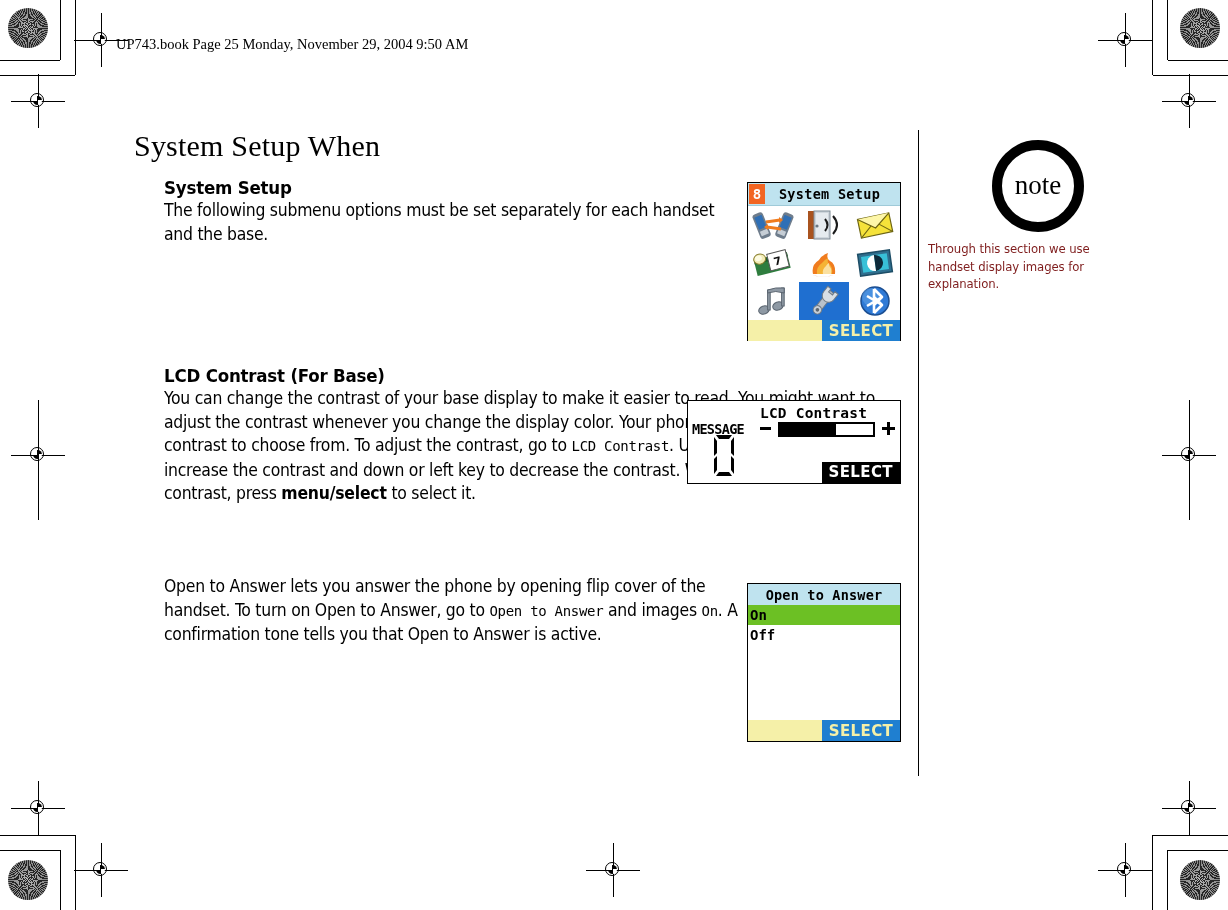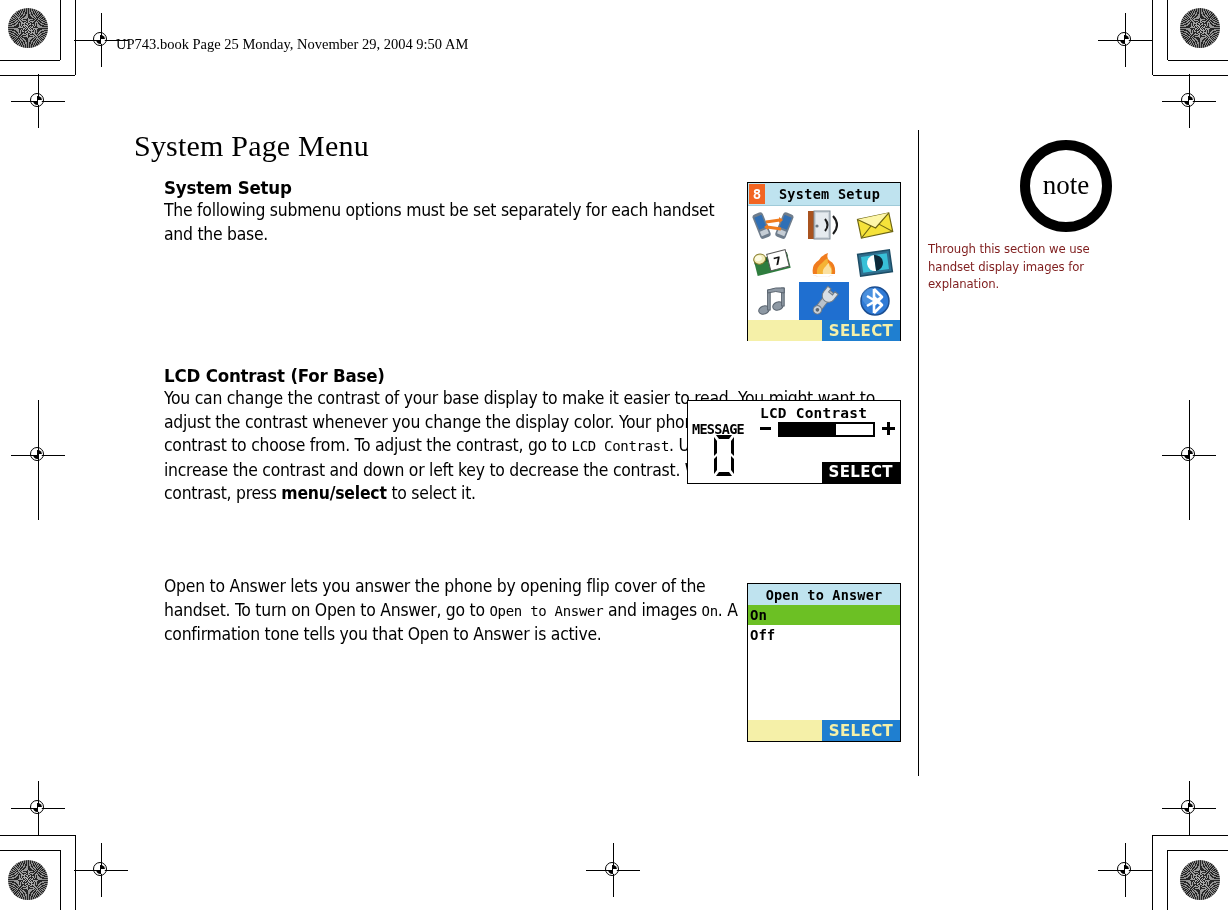--- a/index.html
+++ b/index.html
@@ -136,21 +136,21 @@
   .note-circle {
     width: 92px; height: 92px;
     margin: 0 auto 8px auto;
     border: 10px solid #000;
     border-radius: 50%;
     box-sizing: border-box;
     display: flex;
     align-items: center;
     justify-content: center;
     position: relative;
-    left: 52px;
+    left: 24px;
     text-align: center;
   }
   .note-circle span {
     font-family: "Liberation Serif", serif;
     font-size: 27px;
     color: #000;
     line-height: 1;
     position: relative;
     top: -1px;
   }
@@ -355,21 +355,21 @@
   <div class="reg-line vline" style="left:38px;   top:400px; height:120px;"></div>
   <div class="reg-line vline" style="left:1189px; top:400px; height:120px;"></div>
 </div>
 
 <div class="runhead">UP743.book  Page 25  Monday, November 29, 2004  9:50 AM</div>
 
 <div class="content">
 
   <div class="divider"></div>
 
-  <h1 class="page-title">System Page Menu</h1>
+  <h1 class="page-title">System Setup When</h1>
 
   <div class="body-col" id="sec-setup">
     <h2 class="sec-head">System Setup</h2>
     <p class="sec-body">The following submenu options must be set separately for each handset and the base.</p>
   </div>
 
   <div class="body-col" id="sec-lcd">
     <h2 class="sec-head">LCD Contrast (For Base)</h2>
     <p class="sec-body"><span class="narrow" style="display:inline"><span>You can change the contrast of your base display to make it easier to read. You might want to adjust the contrast whenever you change the display color. Your phone gives you 10 levels of contrast to choose from. To adjust the contrast, go to </span><span class="mono">LCD Contrast</span><span>. Use up or right key to increase the contrast and down or left key to decrease the contrast. When you like the level of contrast, press </span><span class="bi">menu/select</span><span> to select it.</span></span></p>
   </div>

